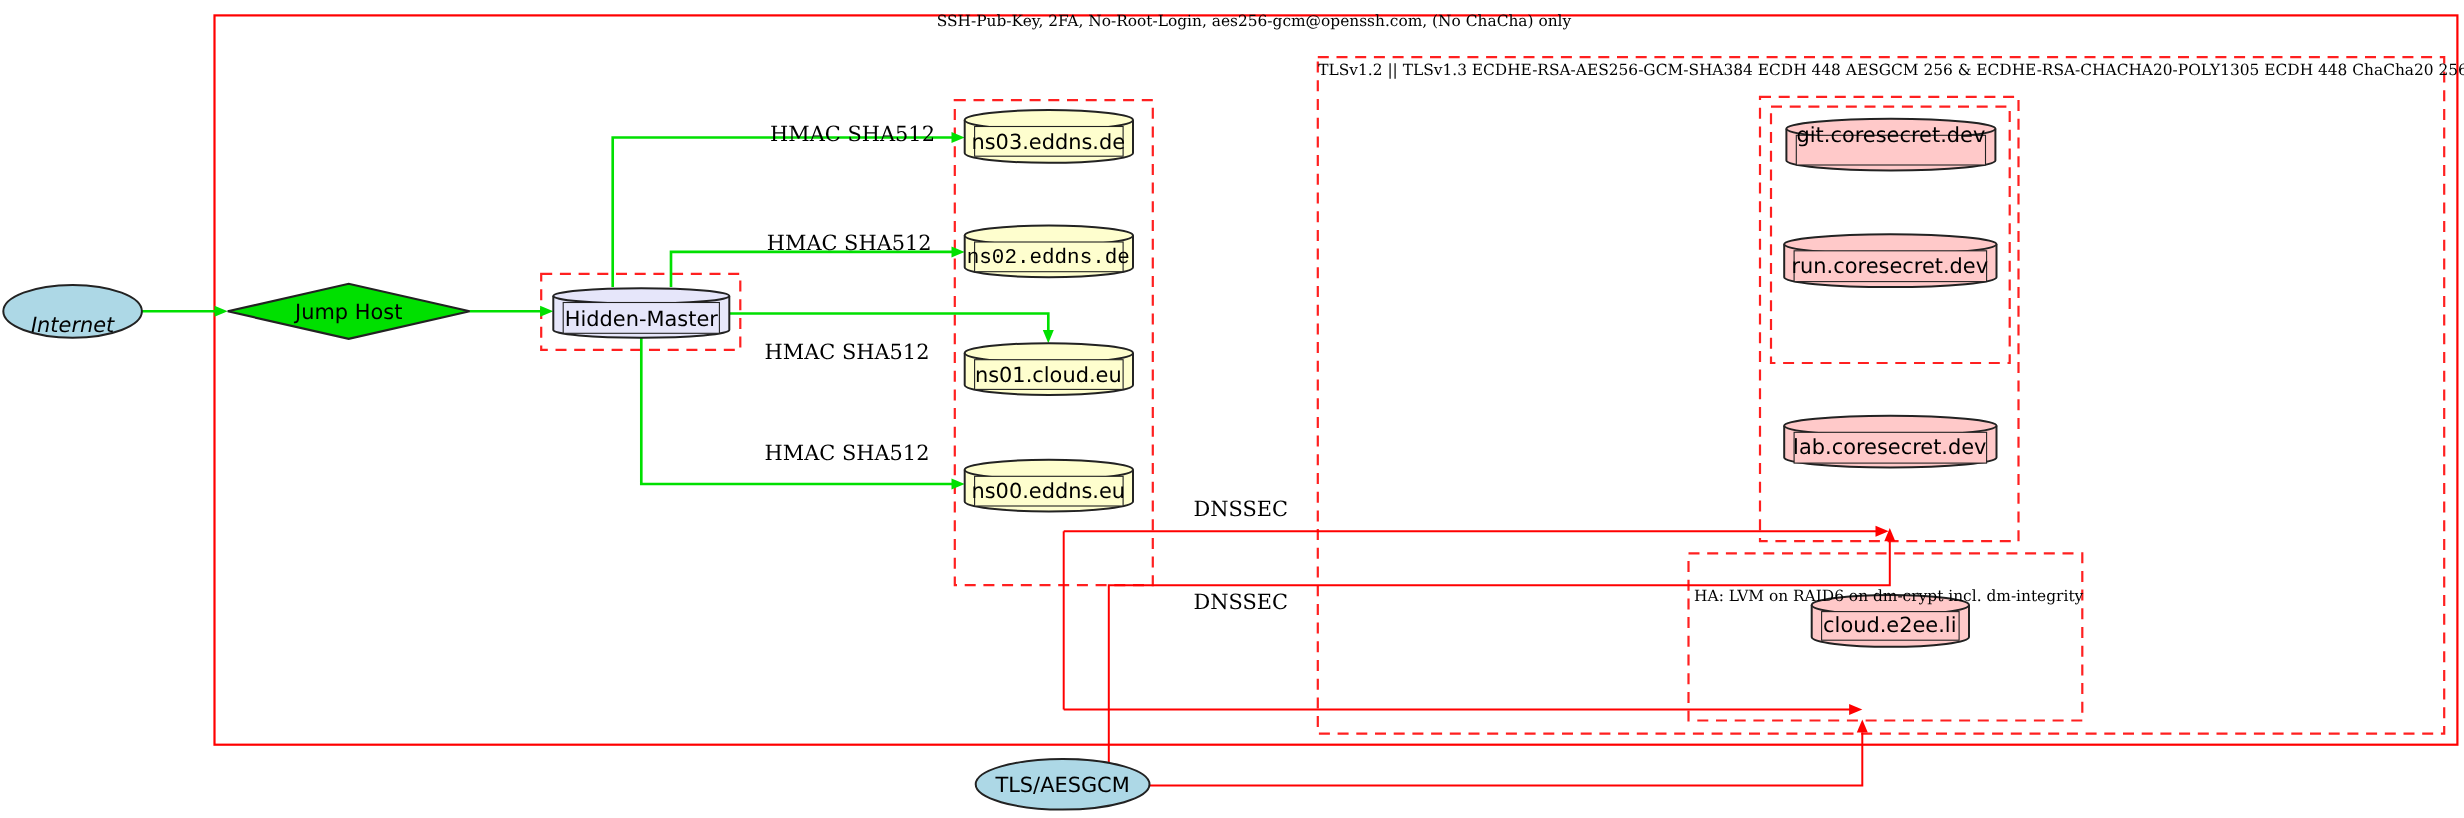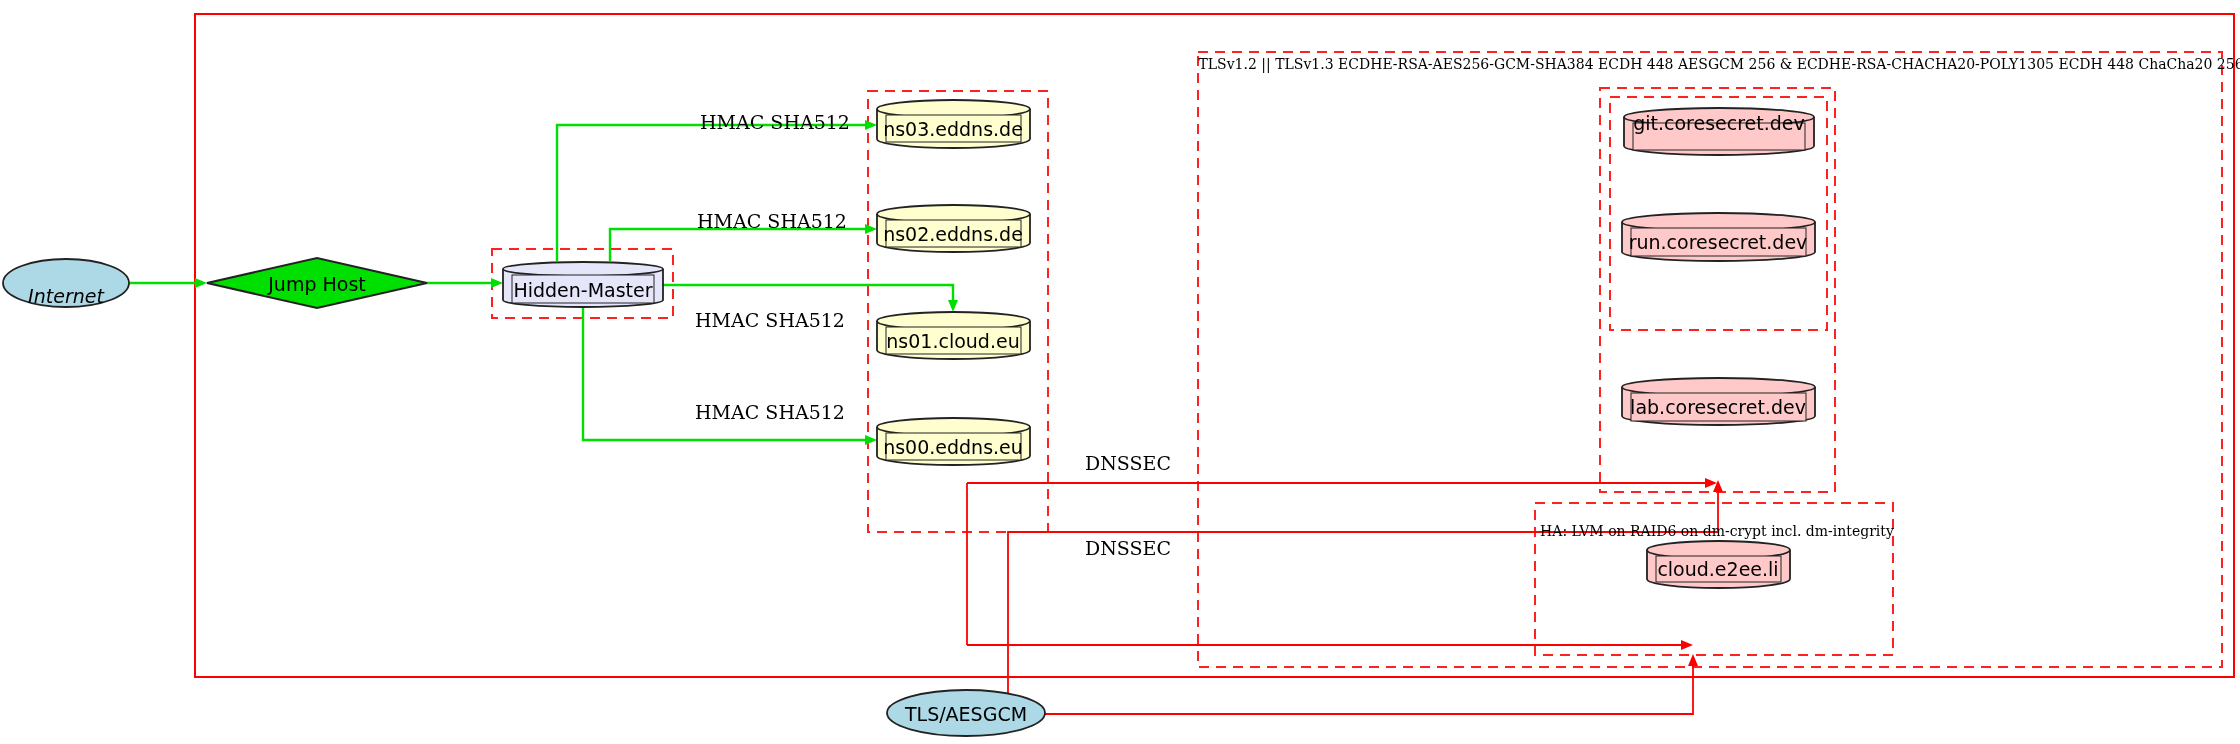--- a/index.html
+++ b/index.html
@@ -127,34 +127,35 @@
 
   <g>
     <path d="M1647 550 V579 A71.5 9 0 0 0 1790 579 V550" fill="#ffc9c9" stroke="#222" stroke-width="1.8"></path>
     <ellipse cx="1718.5" cy="550" rx="71.5" ry="9" fill="#ffc9c9" stroke="#222" stroke-width="1.8"></ellipse>
     <rect x="1656" y="556" width="125" height="26" fill="#ffc9c9" stroke="#222" stroke-width="1"></rect>
   </g>
 
   <ellipse cx="966" cy="713" rx="79" ry="23" fill="#add8e6" stroke="#222" stroke-width="1.8"></ellipse>
 </svg>
 
+<div class="lbl cluster-lbl" style="left:1140px;top:20px;">SSH-Pub-Key, 2FA, No-Root-Login, aes256-gcm@openssh.com, (No ChaCha) only</div>
 
 <div class="lbl cluster-lbl" style="left:1721px;top:64px;">TLSv1.2 || TLSv1.3 ECDHE-RSA-AES256-GCM-SHA384 ECDH 448 AESGCM 256 &amp; ECDHE-RSA-CHACHA20-POLY1305 ECDH 448 ChaCha20 256</div>
 
-<div class="lbl cluster-lbl" style="left:1717px;top:531px;">HA: LVM on RAID6 on dm-crypt incl. dm-integrity</div>
+<div class="lbl cluster-lbl" style="left:1717px;top:542px;">HA: LVM on RAID6 on dm-crypt incl. dm-integrity</div>
 
 <div class="lbl node-lbl" style="left:66px;top:296px;font-style:italic;">Internet</div>
 
 <div class="lbl node-lbl" style="left:317px;top:284px;">Jump Host</div>
 
 <div class="lbl node-lbl" style="left:583px;top:290px;">Hidden-Master</div>
 
 <div class="lbl node-lbl" style="left:953px;top:129px;">ns03.eddns.de</div>
 
-<div class="lbl node-lbl" style="left:953px;top:234px;">ns02.eddns.de</div>
+<div class="lbl node-lbl" style="left:953px;top:234px;font-family:Liberation Mono, monospace;">ns02.eddns.de</div>
 
 <div class="lbl node-lbl" style="left:953px;top:341px;">ns01.cloud.eu</div>
 
 <div class="lbl node-lbl" style="left:953px;top:447px;">ns00.eddns.eu</div>
 
 <div class="lbl node-lbl" style="left:1719px;top:123px;">git.coresecret.dev</div>
 
 <div class="lbl node-lbl" style="left:1718px;top:242px;">run.coresecret.dev</div>
 
 <div class="lbl node-lbl" style="left:1718px;top:407px;">lab.coresecret.dev</div>

